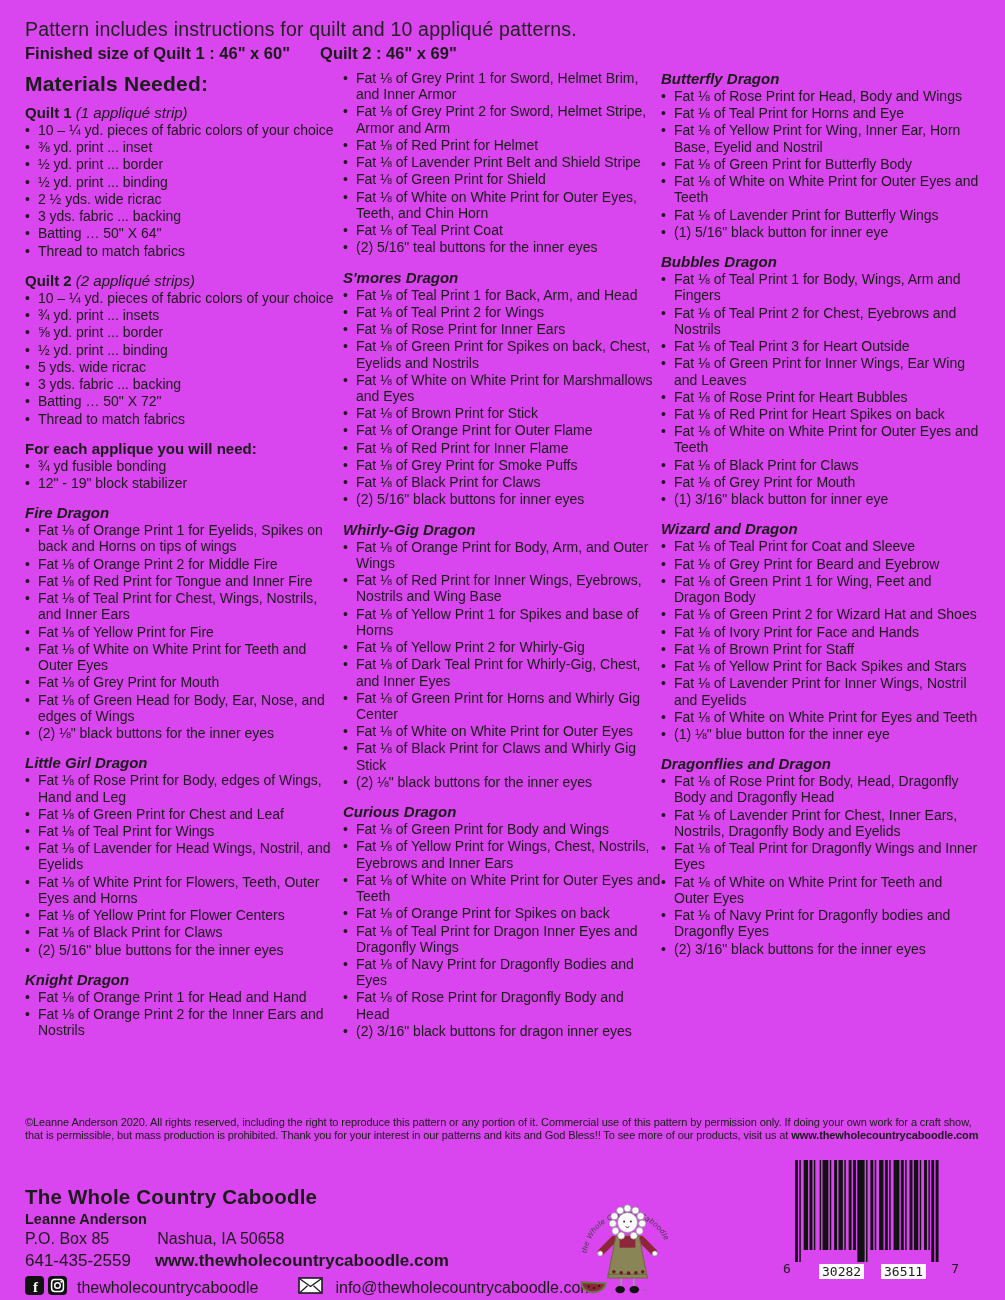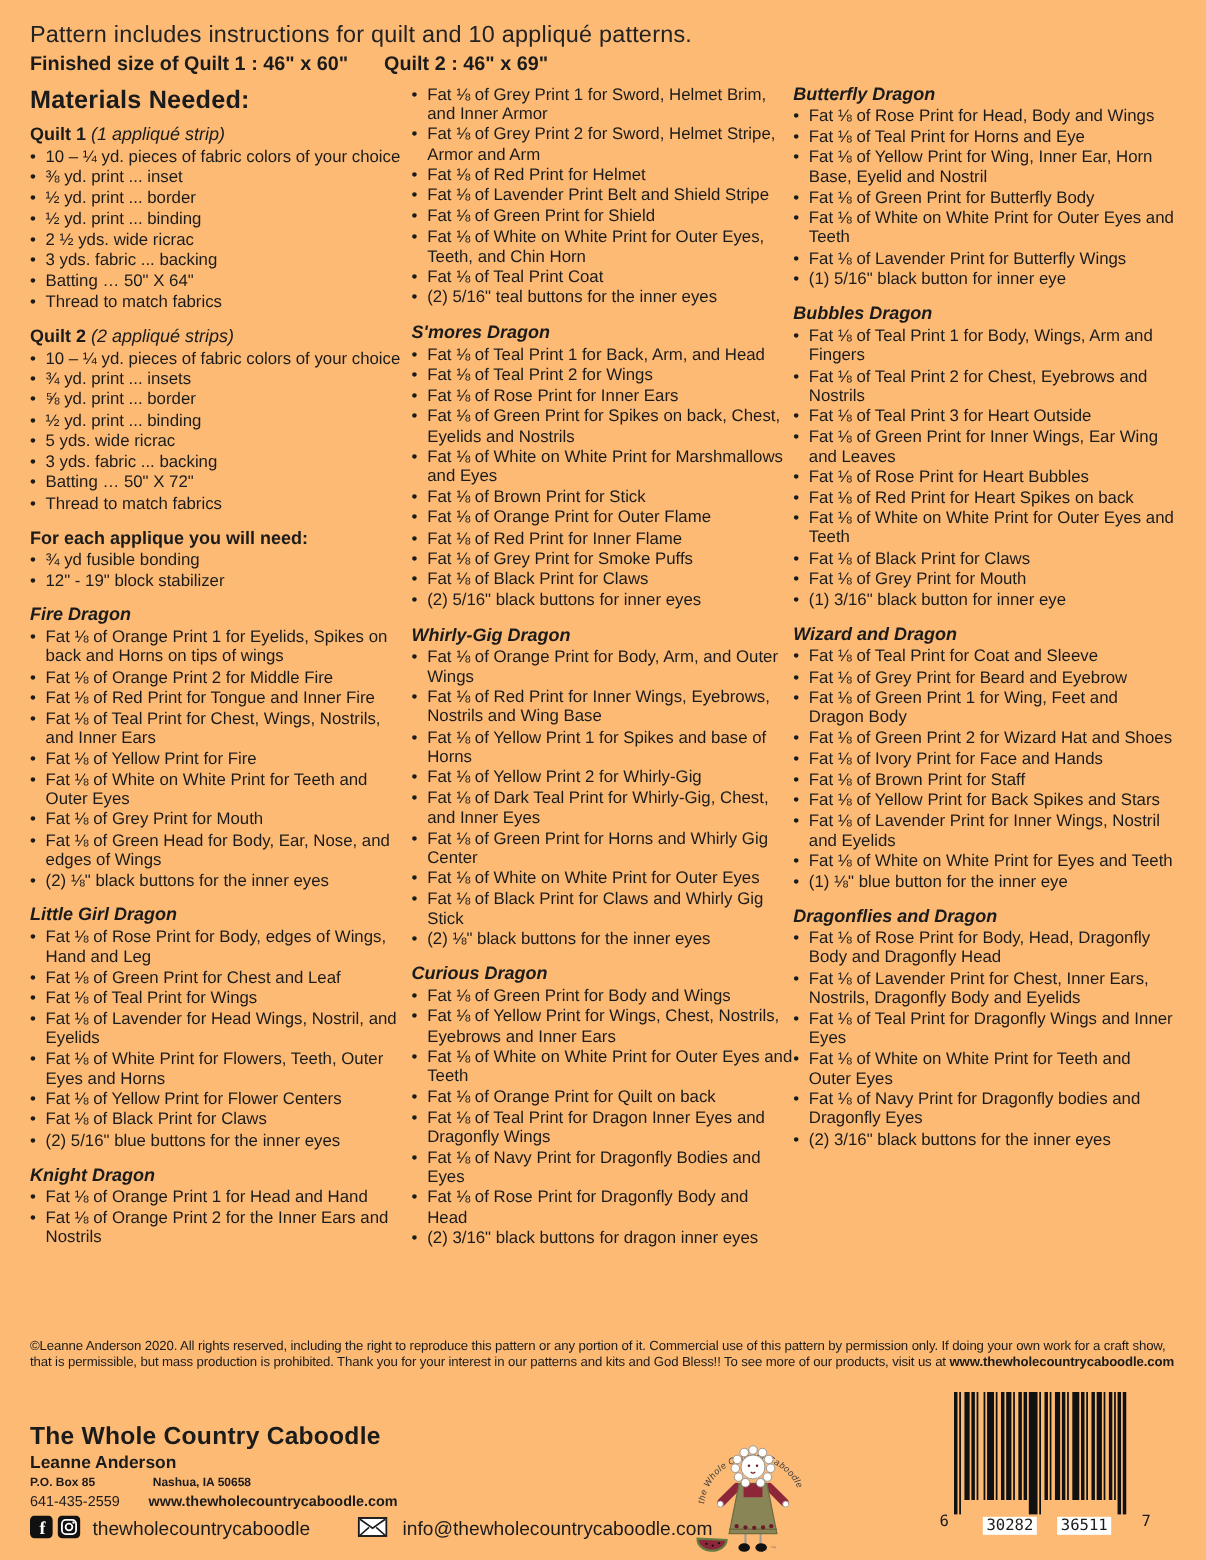--- a/index.html
+++ b/index.html
@@ -1,21 +1,21 @@
 <!DOCTYPE html>
 <html><head>
 <meta charset="utf-8">
 <style>
   html,body { margin:0; padding:0; background:#ffffff; }
   body {
     width:1005px; height:1300px; position:relative; overflow:hidden;
     font-family:"Liberation Sans", sans-serif; color:#1b1b1b;
     -webkit-font-smoothing:antialiased;
   }
-  .page { position:absolute; inset:0; background:#fdba74; }
+  .page { position:absolute; inset:0; background:#d946ef; }
 
   
   .header { position:absolute; left:25px; top:18px; }
   .tagline { font-size:19.5px; font-weight:400; color:#222; letter-spacing:0.2px; }
   .finished { font-size:16.5px; font-weight:700; margin-top:3px; }
   .finished .gap2 { margin-left:30px; }
 
   
   .columns { position:absolute; left:25px; top:70px; width:968px; display:flex; }
   .column { width:318px; flex:0 0 318px; }
@@ -34,23 +34,23 @@
   .copyright {
     position:absolute; left:25px; top:1116px; width:960px;
     font-size:11px; line-height:1.14; color:#1b1b1b; letter-spacing:-0.1px;
   }
   .copyright b { font-weight:700; }
 
   
   .footer { position:absolute; left:25px; top:1185px; }
   .company { font-size:20.5px; font-weight:700; letter-spacing:0.2px; }
   .owner { font-size:14.5px; font-weight:700; margin-top:2px; }
-  .addr-row { font-size:10px; margin-top:3px;font-weight:bold; }
+  .addr-row { font-size:16px; margin-top:3px; }
   .addr-row .city { margin-left:48px; }
-  .phone-row { font-size:12px; margin-top:3px; }
+  .phone-row { font-size:17px; margin-top:3px; }
   .phone-row .website { font-weight:700; margin-left:24px; }
   .social-row { margin-top:5px; display:flex; align-items:center; font-size:16px; }
   .social-row .icon { display:inline-block; }
   .social-row .handle { margin-left:10px; }
   .social-row .envelope { margin-left:40px; }
   .social-row .email { margin-left:12px; }
 
   
   .logo { position:absolute; left:575px; top:1190px; width:105px; height:108px; }
 
@@ -187,21 +187,21 @@
             <li class="hang">Fat ⅛ of Black Print for Claws and Whirly Gig Stick</li>
             <li class="hang">(2) ⅛" black buttons for the inner eyes</li>
           </ul>
         </div>
         <div class="block">
           <div class="block-title dragon"><span>Curious Dragon</span></div>
           <ul class="items">
             <li class="hang">Fat ⅛ of Green Print for Body and Wings</li>
             <li class="hang">Fat ⅛ of Yellow Print for Wings, Chest, Nostrils, Eyebrows and Inner Ears</li>
             <li class="hang">Fat ⅛ of White on White Print for Outer Eyes and Teeth</li>
-            <li class="hang">Fat ⅛ of Orange Print for Quilt on back</li>
+            <li class="hang">Fat ⅛ of Orange Print for Spikes on back</li>
             <li class="hang">Fat ⅛ of Teal Print for Dragon Inner Eyes and Dragonfly Wings</li>
             <li class="hang">Fat ⅛ of Navy Print for Dragonfly Bodies and Eyes</li>
             <li class="hang">Fat ⅛ of Rose Print for Dragonfly Body and Head</li>
             <li class="hang">(2) 3/16" black buttons for dragon inner eyes</li>
           </ul>
         </div>
       </div>
       <div class="column">
         <div class="block">
           <div class="block-title dragon"><span>Butterfly Dragon</span></div>

